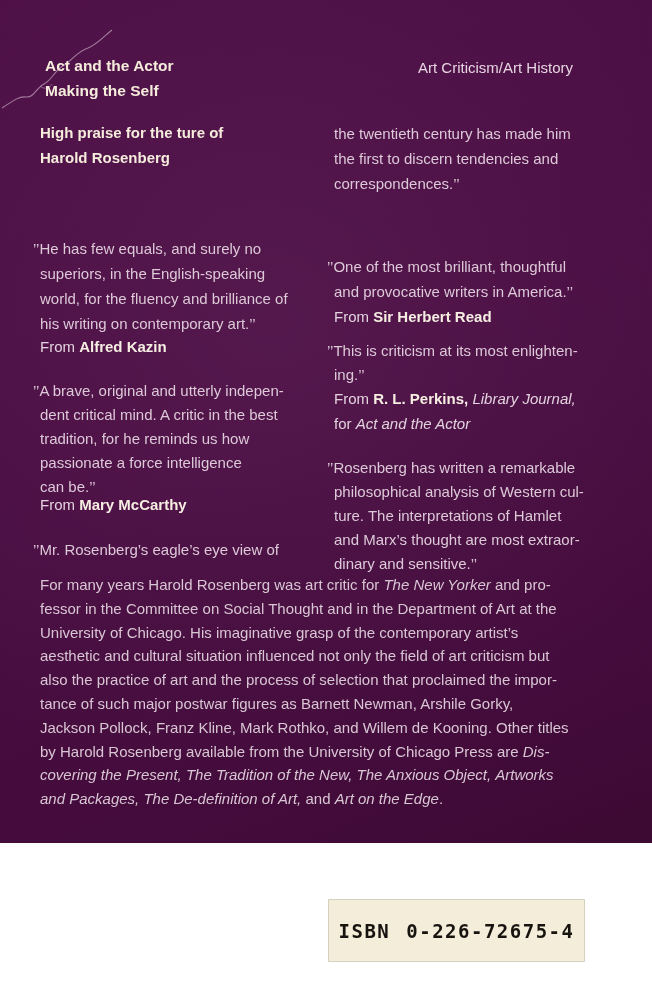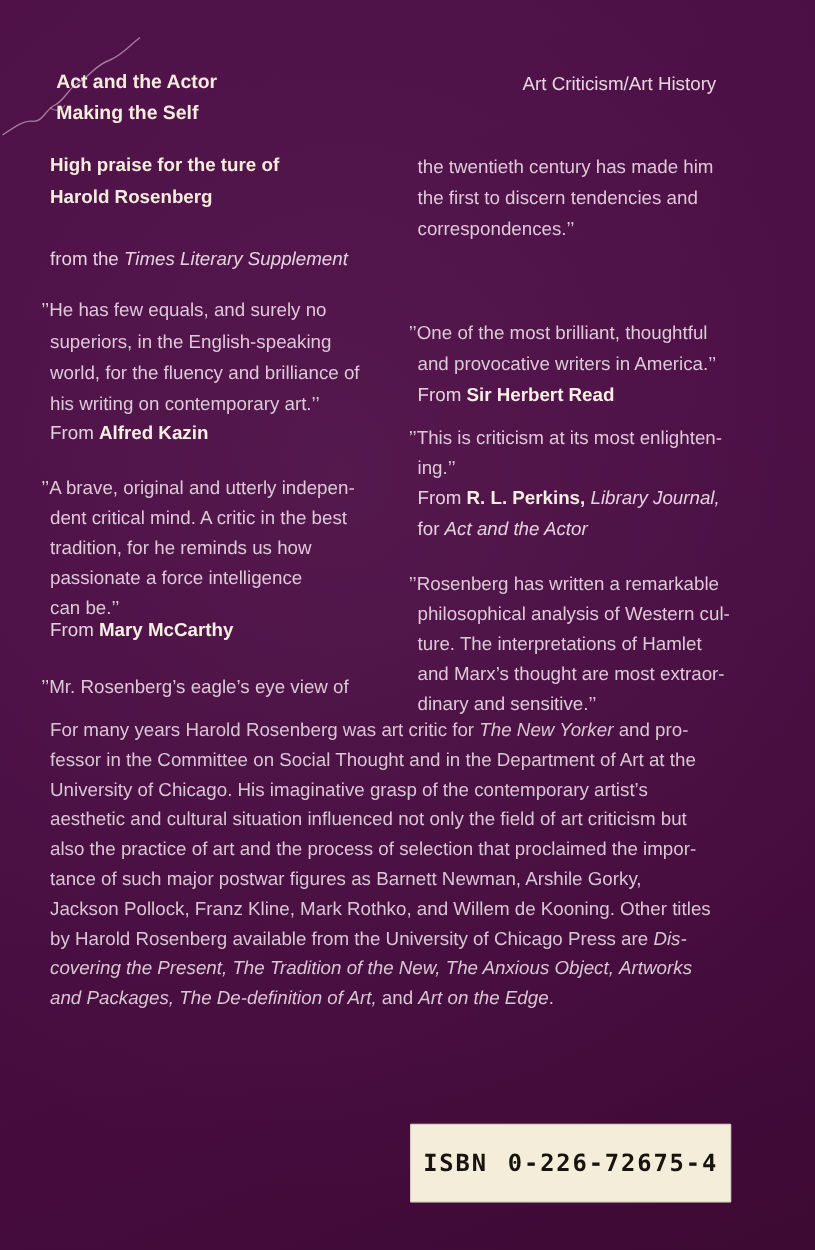--- a/index.html
+++ b/index.html
@@ -3,21 +3,21 @@
 <meta charset="utf-8">
 <style>
   html, body { margin: 0; padding: 0; }
   body {
     width: 652px; height: 1000px;
     font-family: "Liberation Sans", "DejaVu Sans", sans-serif;
     overflow: hidden;
   }
   .cover {
     position: relative;
-    width: 652px; height: 1000px;
+    width: 652px; height: 843px;
     background:
       radial-gradient(130% 95% at 42% 38%, rgba(255,215,245,0.055), rgba(0,0,0,0) 62%),
       linear-gradient(158deg, #4d0f46 0%, #4a0d43 45%, #420b3a 85%, #3c0a33 100%);
     color: #ddc9d8;
   }
   .blk { position: absolute; white-space: pre-line; }
   .t15 { font-size: 15px; line-height: 25px; }
   .bold-cream { font-weight: bold; color: #f5ecdc; }
   .quote { padding-left: 7px; text-indent: -7px; width: 302px; margin-top: 13px; }
   .lh24 { line-height: 24px; }
@@ -54,21 +54,20 @@
     <path d="M40 86 C 44 90, 50 88, 52 84" fill="none" stroke="#e8d3e2" stroke-width="1" opacity="0.4"></path>
   </svg>
 
   <div class="blk t15 bold-cream" style="left:45px; top:53px; font-size:15.5px;">Act and the Actor
 Making the Self</div>
   <div class="blk t15" style="left:418px; top:55px; color:#e6d5e1;">Art Criticism/Art History</div>
 
   <div class="blk t15 bold-cream" style="left:40px; top:120px;">High praise for the ture of
 Harold Rosenberg</div>
 
-  <div class="blk t15 attr" style="left:40px; top:195px;"><span>from the </span><span class="seg-i">Times Literary Supplement</span></div>
 
   <div class="blk t15 quote" style="left:33px; top:223px;">’’He has few equals, and surely no
 superiors, in the English-speaking
 world, for the fluency and brilliance of
 his writing on contemporary art.’’</div>
 
   <div class="blk t15 attr" style="left:40px; top:334px;"><span>From </span><span class="seg-b">Alfred Kazin</span></div>
 
   <div class="blk t15 quote lh24" style="left:33px; top:366px;">’’A brave, original and utterly indepen-
 dent critical mind. A critic in the best

